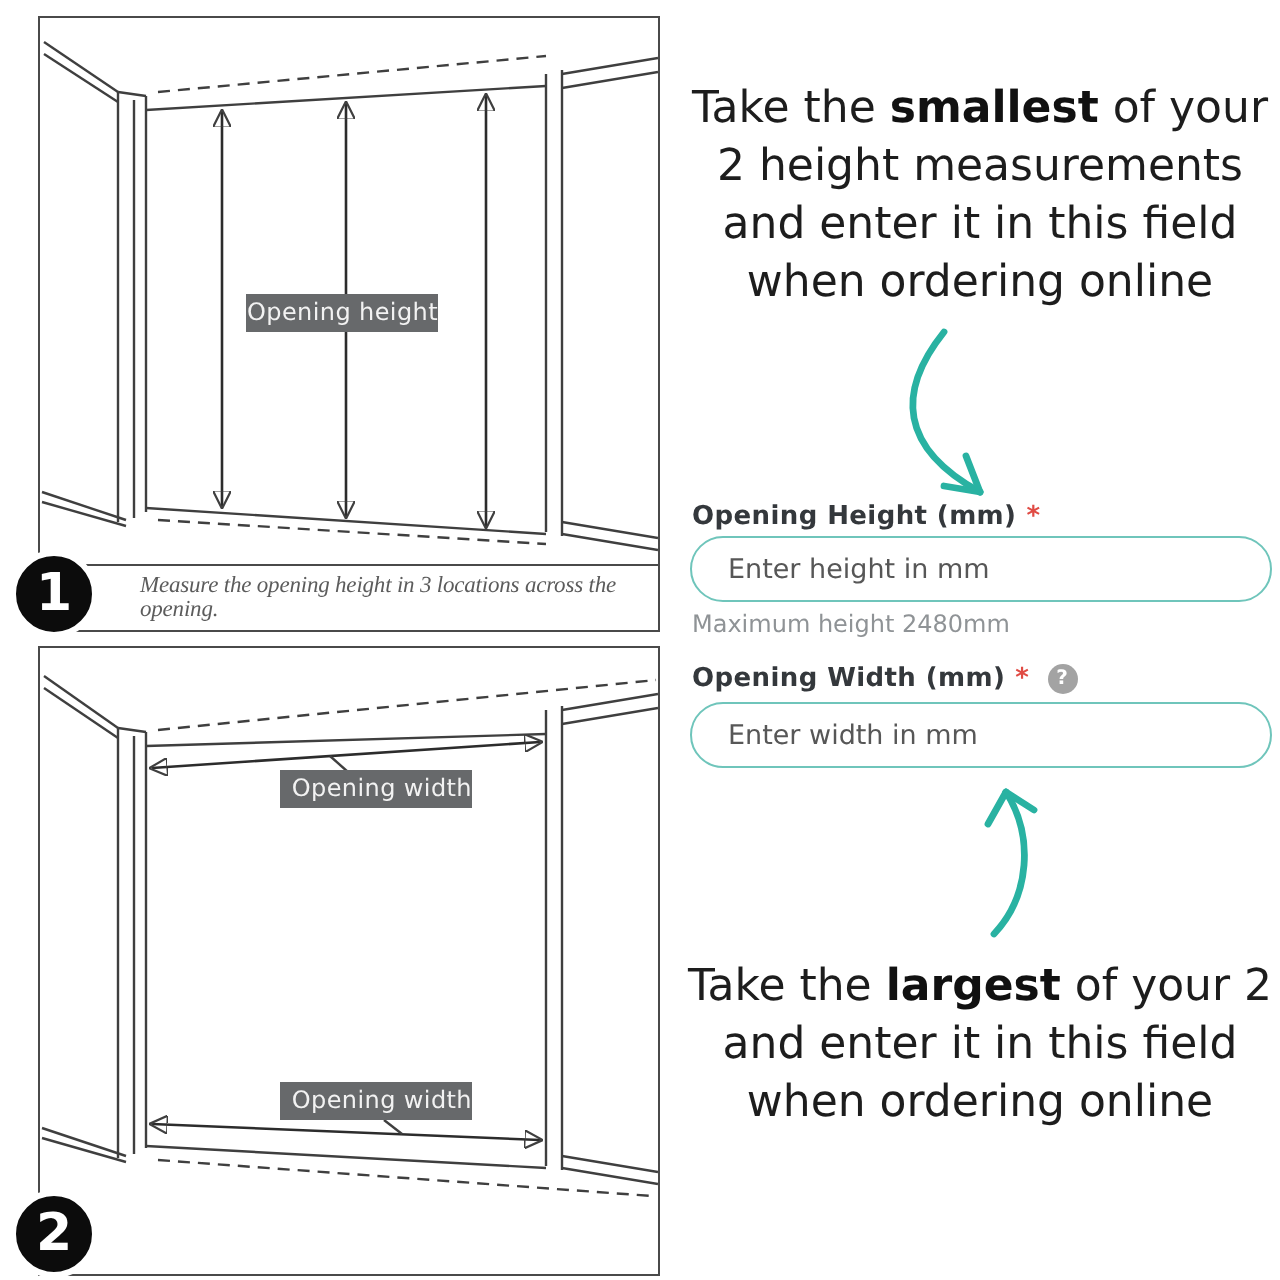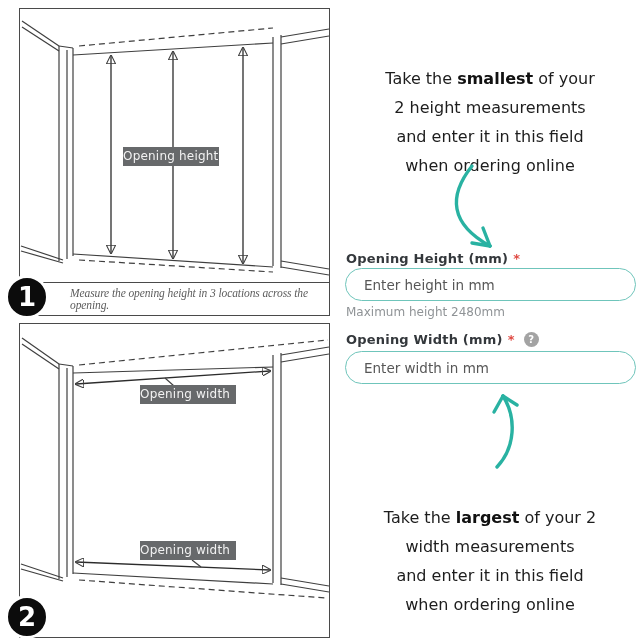--- a/index.html
+++ b/index.html
@@ -8,34 +8,34 @@
 
   
   .diagram { position:absolute; left:19px; width:311px; border:1px solid #4a4a4a; background:#fff; }
   .diagram-1 { top:8px; height:308px; }
   .diagram-2 { top:323px; height:315px; }
   .diagram svg.linework { display:block; }
   .linework path { stroke:#3f3f3f; stroke-width:1.2; fill:none; }
   .linework path.dash { stroke-dasharray:6 4; }
   .linework path.meas { stroke:#2c2c2c; stroke-width:1.3; }
   .meas-label { position:absolute; background:#67696b; color:#f2f2f2; font-size:12px;
-    line-height:19px; text-align:left; letter-spacing:0.2px; z-index:3; }
+    line-height:19px; text-align:right; letter-spacing:0.2px; z-index:3; }
   .caption-strip { position:absolute; left:0; right:0; bottom:0; height:33px;
     border-top:1px solid #4a4a4a; display:flex; align-items:center; padding-left:50px;
     font-family:"Liberation Serif", serif; font-style:italic; font-size:11.5px;
     color:#5c5c5c; letter-spacing:-0.1px; }
   .badge { position:absolute; width:44px; height:44px; background:#0c0c0c; color:#fff;
     border:3px solid #fff; border-radius:50%; display:flex; align-items:center;
     justify-content:center; font-size:26px; font-weight:700; z-index:5; }
   .badge-1 { left:5px; top:275px; }
   .badge-2 { left:5px; top:595px; }
 
   
   .instruction { position:absolute; left:343px; width:294px; text-align:center;
-    font-size:16px; line-height:29px; color:#1d1d1d;margin-top:24px; }
+    font-size:22px; line-height:29px; color:#1d1d1d; }
   .instruction b { font-weight:700; color:#111; }
   .instruction-height { top:40px; }
   .instruction-width { top:479px; }
 
   .teal-arrow { position:absolute; z-index:2; }
   .teal-arrow path { stroke:#29b2a2; stroke-width:3.4; fill:none; stroke-linecap:round; }
 
   .field-label { position:absolute; left:346px; font-size:13px; font-weight:700;
     color:#34383c; letter-spacing:0.2px; display:flex; align-items:flex-end; }
   .label-height { top:251px; }
@@ -165,18 +165,17 @@
   <input class="pill-input input-width" type="text" placeholder="Enter width in mm" style="">
 
   <svg class="teal-arrow" style="left:475px; top:388px;" width="70" height="85" viewBox="0 0 70 85">
     <path d="M22,79 C40,60 42,30 28,8"></path>
     <path d="M28,8 L19,24"></path>
     <path d="M28,8 L42,17"></path>
   </svg>
 
   <div class="instruction instruction-width">
     <div><span>Take the </span><b>largest</b><span> of your 2</span></div>
-    <div>width measurements</div>
     <div>and enter it in this field</div>
     <div>when ordering online</div>
   </div>
 
 </div>
 
 </body></html>

